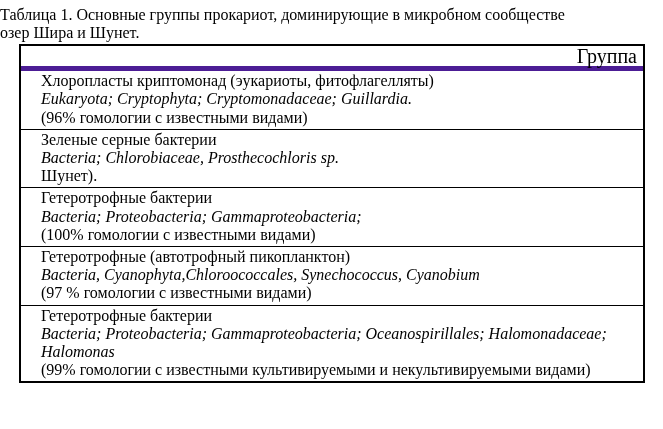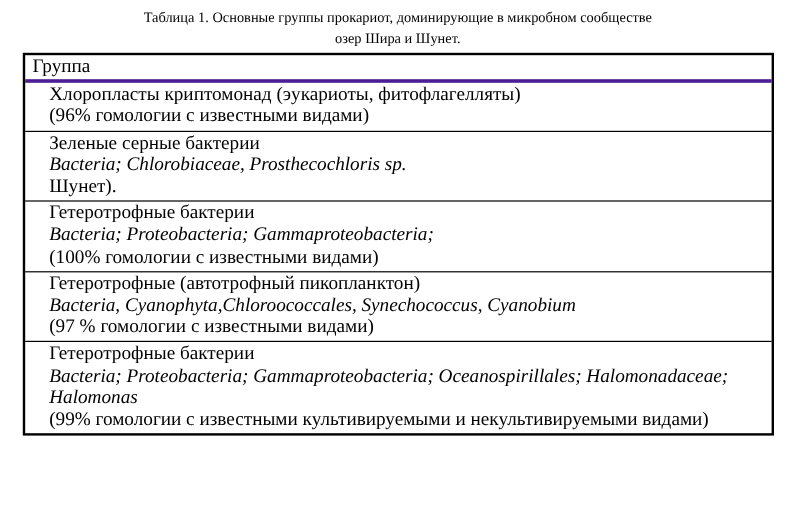--- a/index.html
+++ b/index.html
@@ -10,35 +10,34 @@
     color: #000000;
     overflow: hidden;
   }
   .page {
     position: relative;
     width: 663px; height: 429px;
     background: #ffffff;
   }
   .caption {
     padding-top: 6px;
-    text-align: center;
-    font-size: 12px;
+    font-size: 16px;
     line-height: 17.5px;
   }
   .dtable {
     margin: 3px 0 0 19px;
     width: 626px;
     border: 2px solid #000000;
   }
   .thead {
-    text-align: left;
-    font-size: 16px;
+    text-align: right;
+    font-size: 20px;
     line-height: 18.2px;
     padding: 1px 6px;
-    border-bottom: 3px solid #4c1d95;
+    border-bottom: 5px solid #4c1d95;
   }
   .trow {
     font-size: 16px;
     line-height: 18.2px;
     padding: 1px 6px 2px 20px;
     border-bottom: 1px solid #000000;
   }
   .trow:last-child { border-bottom: none; }
   .tline { white-space: nowrap; }
   .it { font-style: italic; }
@@ -49,20 +48,21 @@
 <div class="page">
   <div class="caption">
     <div>Таблица 1. Основные группы прокариот, доминирующие в микробном сообществе</div>
     <div>озер Шира и Шунет.</div>
   </div>
   <div class="dtable">
     <div class="thead">Группа</div>
     <div id="table-body">
         <div class="trow">
           <div class="tline"><span class="">Хлоропласты криптомонад (эукариоты, фитофлагелляты)</span></div>
+          <div class="tline"><span class="it">Eukaryota; Cryptophyta; Cryptomonadaceae; Guillardia.</span></div>
           <div class="tline"><span class="">(96% гомологии с известными видами)</span></div>
         </div>
         <div class="trow">
           <div class="tline"><span class="">Зеленые серные бактерии</span></div>
           <div class="tline"><span class="it">Bacteria; Chlorobiaceae,  Prosthecochloris sp.</span></div>
           <div class="tline"><span class="">Шунет).</span></div>
         </div>
         <div class="trow">
           <div class="tline"><span class="">Гетеротрофные бактерии</span></div>
           <div class="tline"><span class="it">Bacteria; Proteobacteria;  Gammaproteobacteria;</span></div>

